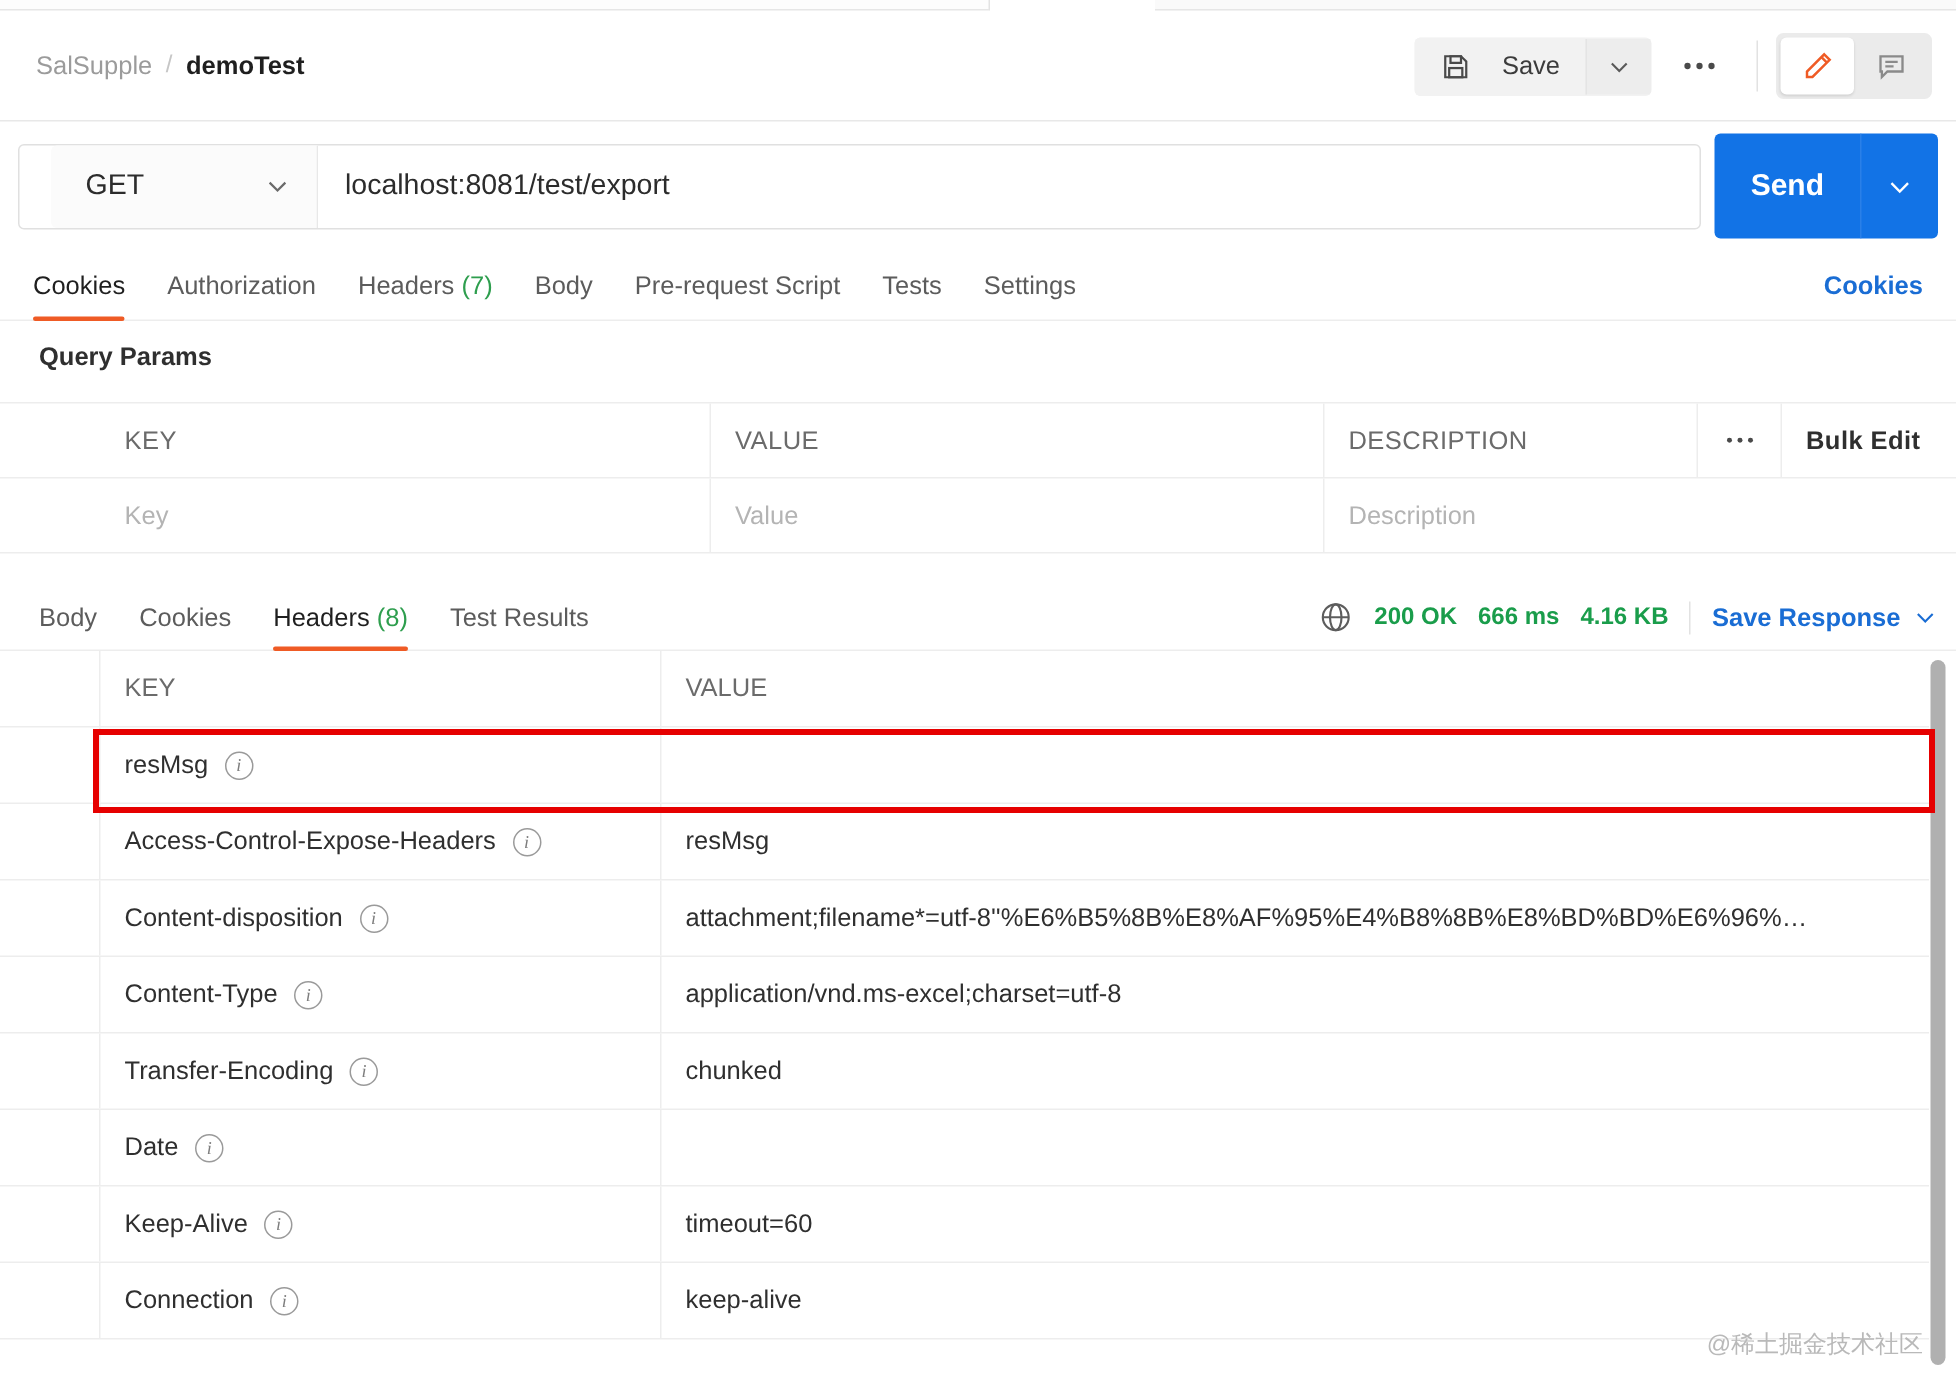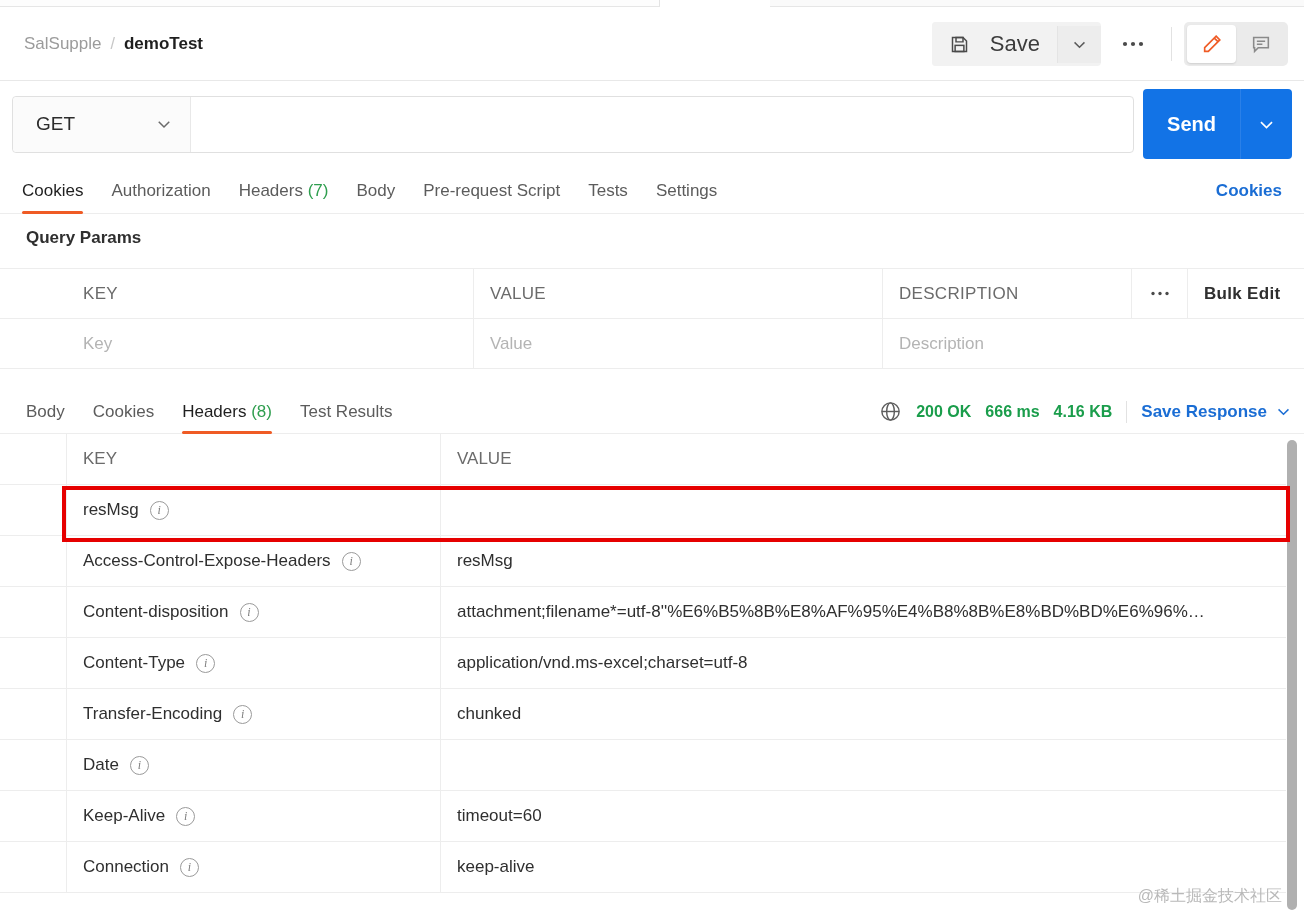--- a/index.html
+++ b/index.html
@@ -23,31 +23,31 @@
     background: #ffffff; border-bottom: 1px solid #e8e8e8;
     display: flex; align-items: center; padding: 0 16px;
   }
   .breadcrumb { display: flex; align-items: center; gap: 9px; font-size: 17px; margin-left: 8px; }
   .crumb-collection { color: #9b9b9b; }
   .crumb-sep { color: #c6c6c6; font-size: 16px; }
   .crumb-request { color: #1f1f1f; font-weight: 700; }
 
   .header-right { margin-left: auto; display: flex; align-items: center; }
   .save-group { display: flex; align-items: center; background: #f2f2f2; border-radius: 4px; overflow: hidden; }
-  .save-btn { display: flex; align-items: center; gap: 20px; padding: 9px 17px; font-size: 22px; color: #3c3c3c; background: #f2f2f2; }
+  .save-btn { display: flex; align-items: center; gap: 20px; padding: 9px 17px; font-size: 17px; color: #3c3c3c; background: #f2f2f2; }
   .save-caret { padding: 10px 13px; background: #ededed; border-left: 1px solid #e4e4e4; display: flex; align-items: center; }
   .dots-btn { padding: 8px 14px; margin-left: 6px; display: flex; align-items: center; justify-content: center; }
   .vsep { width: 1px; height: 34px; background: #e2e2e2; margin: 0 12px; }
   .toggle-group { display: flex; align-items: center; background: #ebebeb; border-radius: 5px; padding: 3px; }
   .toggle-btn { width: 49px; height: 38px; display: flex; align-items: center; justify-content: center; border-radius: 4px; }
   .toggle-btn.active { background: #ffffff; box-shadow: 0 1px 2px rgba(0,0,0,.12); }
 
   
   .url-row { position: absolute; top: 93px; left: 0; width: 1304px; height: 62px; display: flex; align-items: center; padding: 0 12px; gap: 9px; }
-  .url-wrap { flex: 1; display: flex; align-items: center; height: 57px; border: 1px solid #e0e0e0; border-radius: 4px; background: #fff; }
+  .url-wrap { flex: 1; display: flex; align-items: center; height: 57px; border: 1px solid #e0e0e0; border-radius: 4px; background: #fff; padding-left: 21px; }
   .method-box { width: 178px; height: 100%; display: flex; align-items: center; justify-content: space-between; padding: 0 17px 0 23px; border-right: 1px solid #e8e8e8; background: #fbfbfb; border-radius: 4px 0 0 4px; }
   .method-label { font-size: 19px; color: #2c2c2c; font-weight: 400; }
   .url-input { flex: 1; padding: 0 18px; font-size: 19px; color: #2c2c2c; }
   .send-group { display: flex; align-items: center; background: #1273e6; border-radius: 4px; overflow: hidden; height: 70px; }
   .send-btn { padding: 0 24px; font-size: 20px; font-weight: 700; color: #fff; display: flex; align-items: center; height: 100%; }
   .send-caret { padding: 0 16px; height: 100%; display: flex; align-items: center; border-left: 1px solid #2a80e8; }
 
   
   .req-tabs { position: absolute; top: 168px; left: 0; width: 1304px; height: 46px; display: flex; align-items: flex-end; padding: 0 18px; border-bottom: 1px solid #ededed; }
   .tab { position: relative; padding: 0 14px 12px; font-size: 17px; color: #5c5c5c; }
@@ -173,20 +173,21 @@
 <div class="url-row">
   <div class="url-wrap">
     <div class="method-box">
       <span class="method-label">GET</span>
       <span>
         <svg width="18" height="18" viewBox="0 0 24 24" fill="none" stroke="#6a6a6a" stroke-width="2">
             <path d="M5 9l7 7 7-7"></path>
           </svg>
       </span>
     </div>
+    <div class="url-input" placeholder="Enter request URL">localhost:8081/test/export</div>
   </div>
   <div class="send-group">
     <div class="send-btn">Send</div>
     <div class="send-caret">
       <span>
         <svg width="19" height="19" viewBox="0 0 24 24" fill="none" stroke="#ffffff" stroke-width="2">
             <path d="M5 9l7 7 7-7"></path>
           </svg>
       </span>
     </div>

